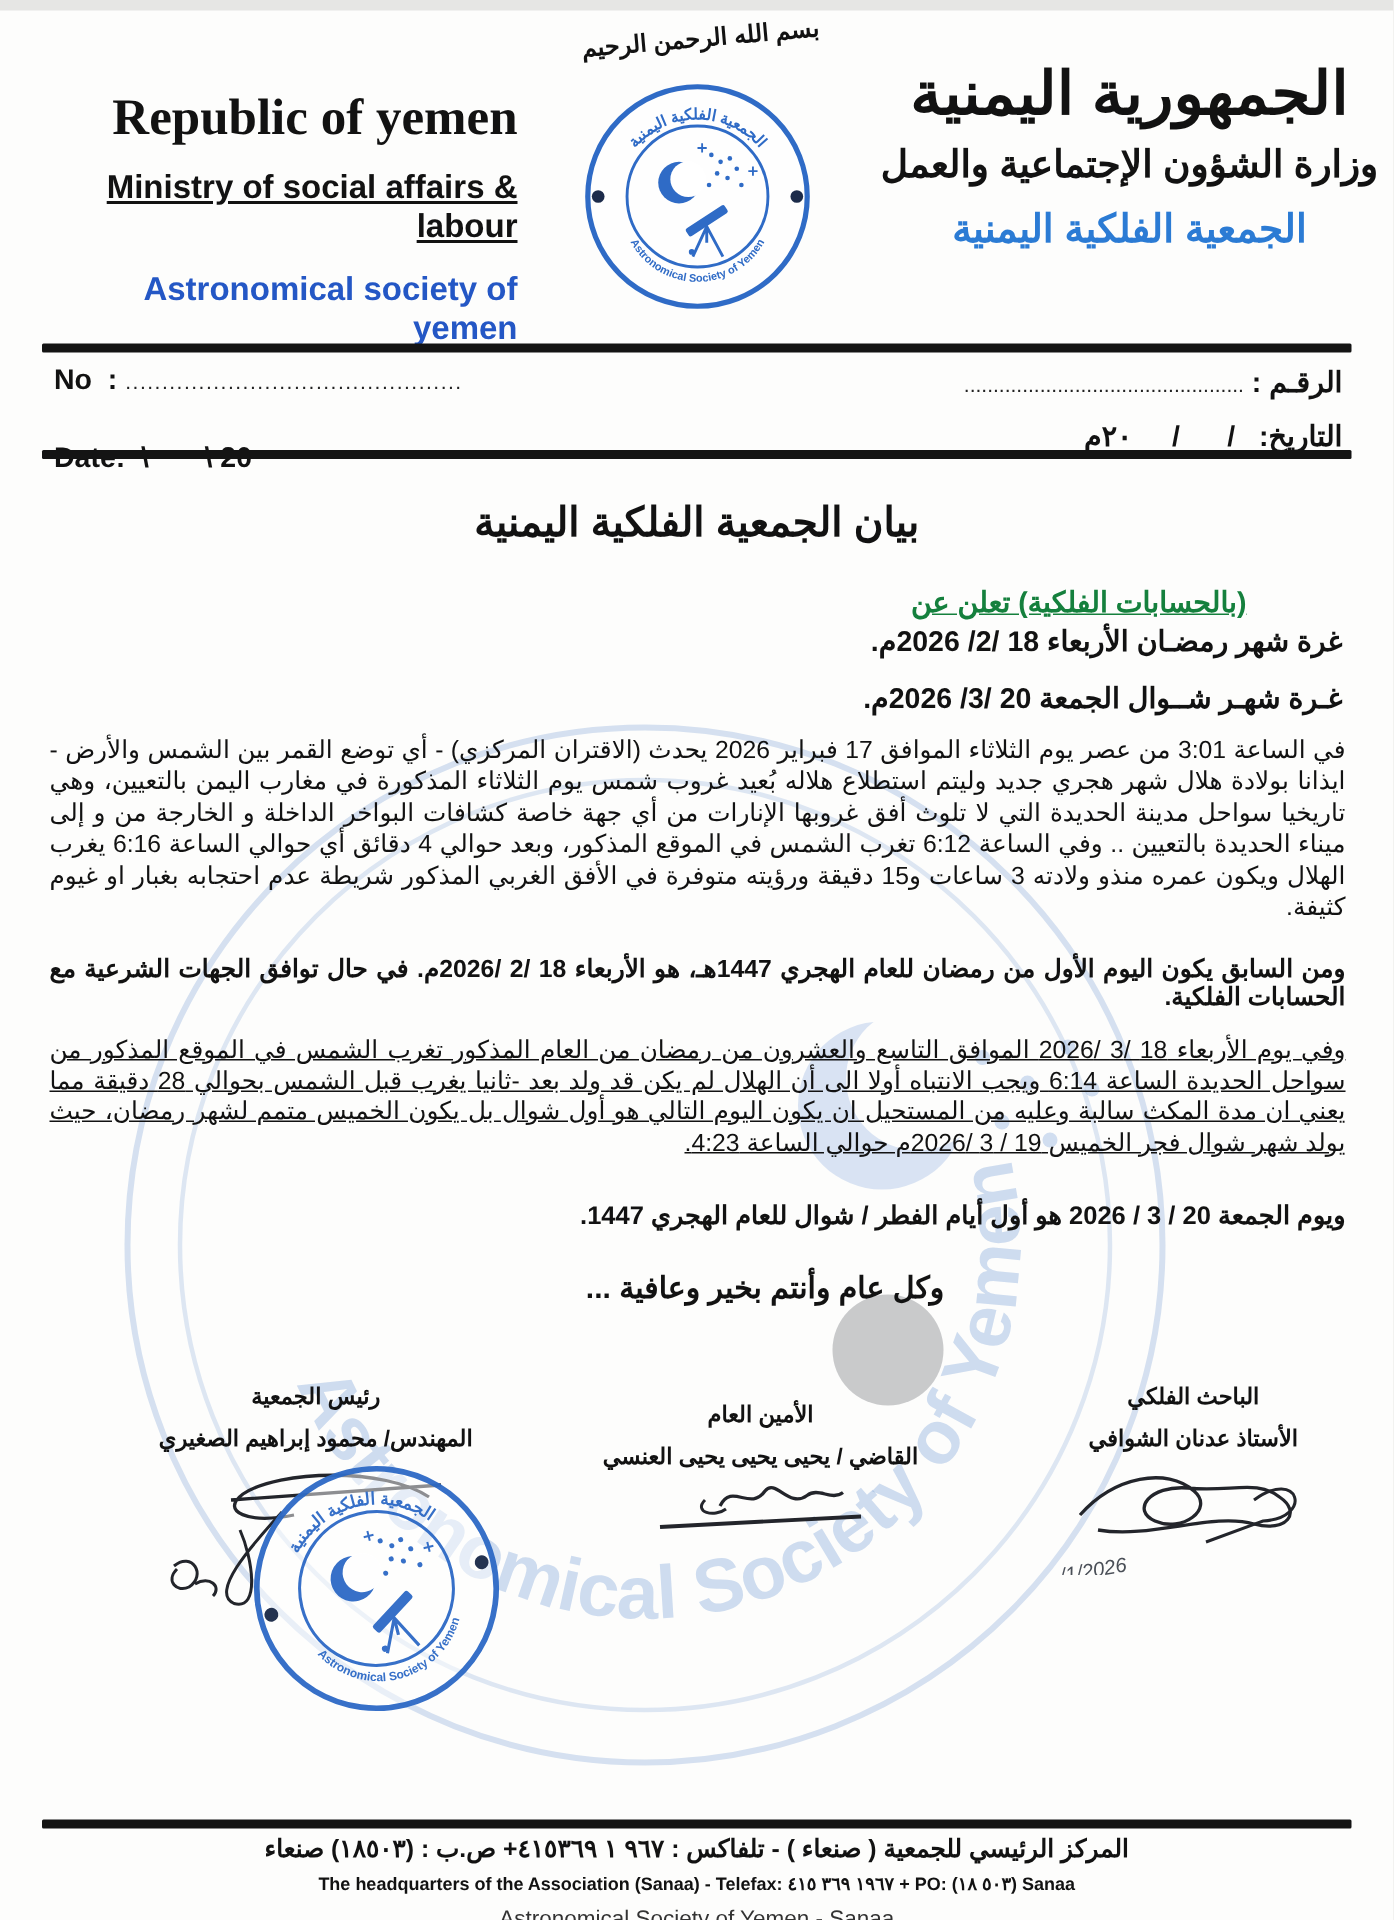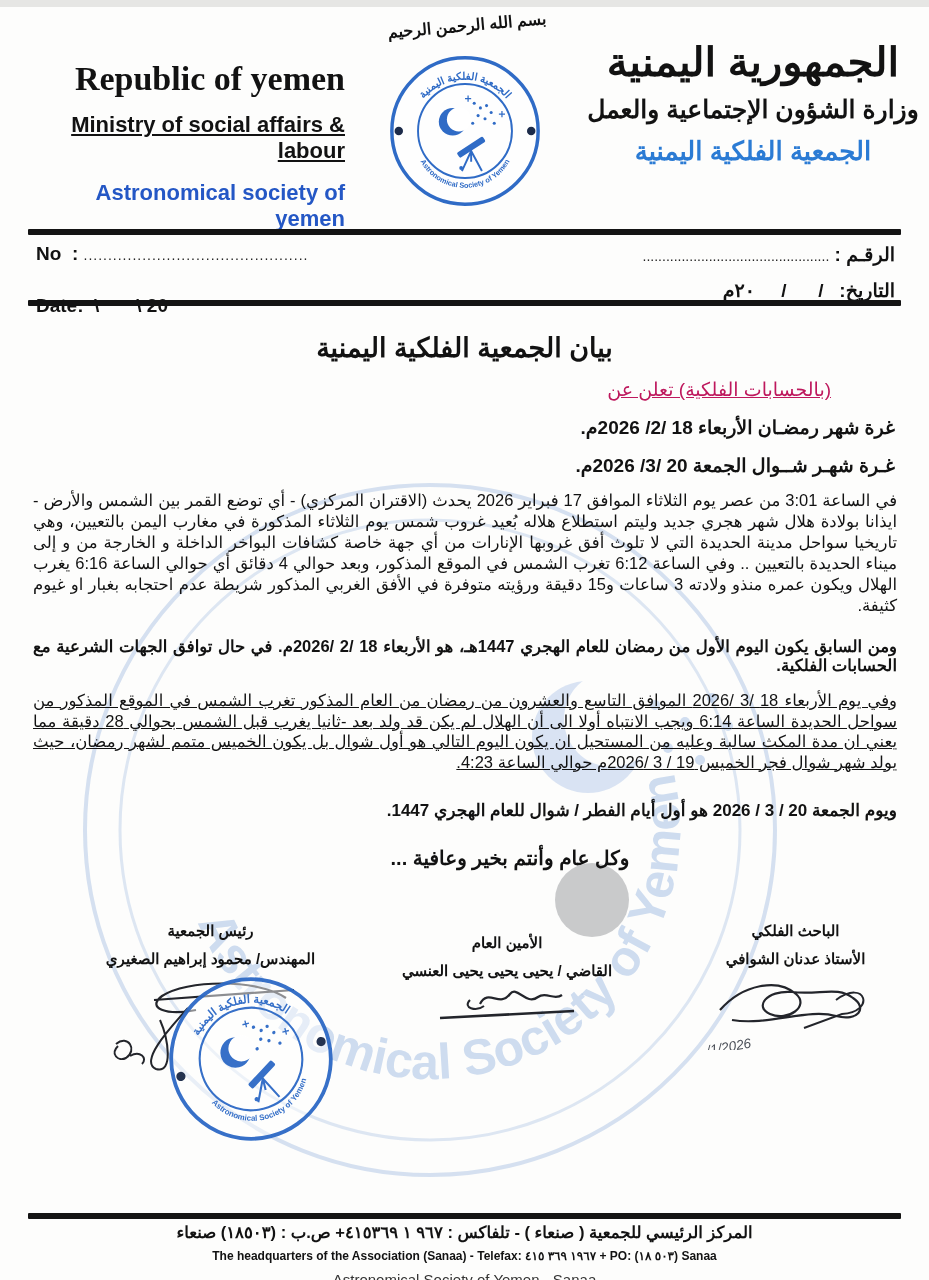--- a/index.html
+++ b/index.html
@@ -23,21 +23,21 @@
   
   .ref{font-size:19px;font-weight:700;white-space:pre;}
   .no-line{position:absolute;left:36px;top:243px;}
   .date-line{position:absolute;left:36px;top:279px;margin-top:16px;}
   .raqm-line{position:absolute;right:34px;top:243px;direction:rtl;}
   .tarikh-line{position:absolute;right:34px;top:279px;direction:rtl;}
   .dots{font-weight:400;font-size:14px;letter-spacing:1px;color:#222;}
   
   .doc-title{position:absolute;left:0;right:0;top:320px;text-align:center;direction:rtl;
              font-size:27px;font-weight:700;}
-  .ann-head{position:absolute;right:98px;top:378px;direction:rtl;color:#be185d;font-weight:400;
+  .ann-head{position:absolute;right:98px;top:390px;direction:rtl;color:#15803d;font-weight:700;
             font-size:19px;text-decoration:underline;}
   .ann{position:absolute;right:34px;direction:rtl;font-weight:700;font-size:19px;}
   .ann1{top:416px;} .ann2{top:454px;}
   
   .para{position:absolute;left:33px;width:864px;direction:rtl;text-align:justify;
         font-size:16.5px;line-height:21px;}
   .p1{top:490px;}
   .p2{top:637px;font-weight:700;line-height:19px;}
   .p3{top:690px;line-height:20.5px;text-decoration:underline;}
   .p4{top:800px;font-weight:700;text-align:right;font-size:17px;}

